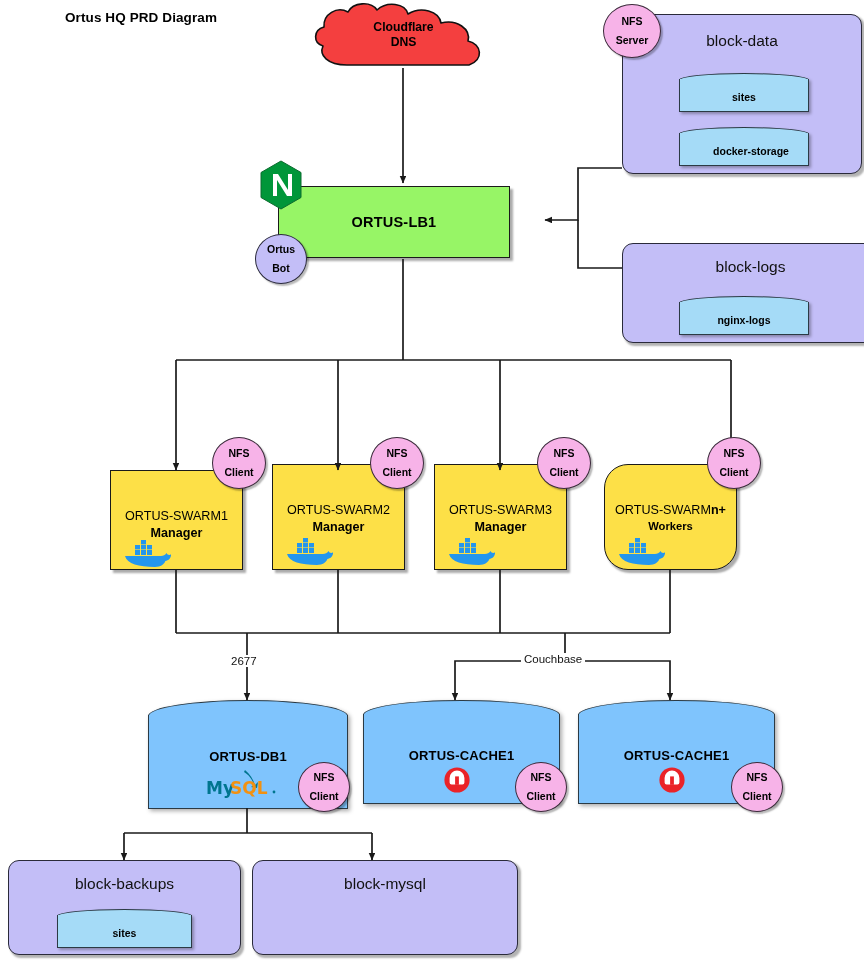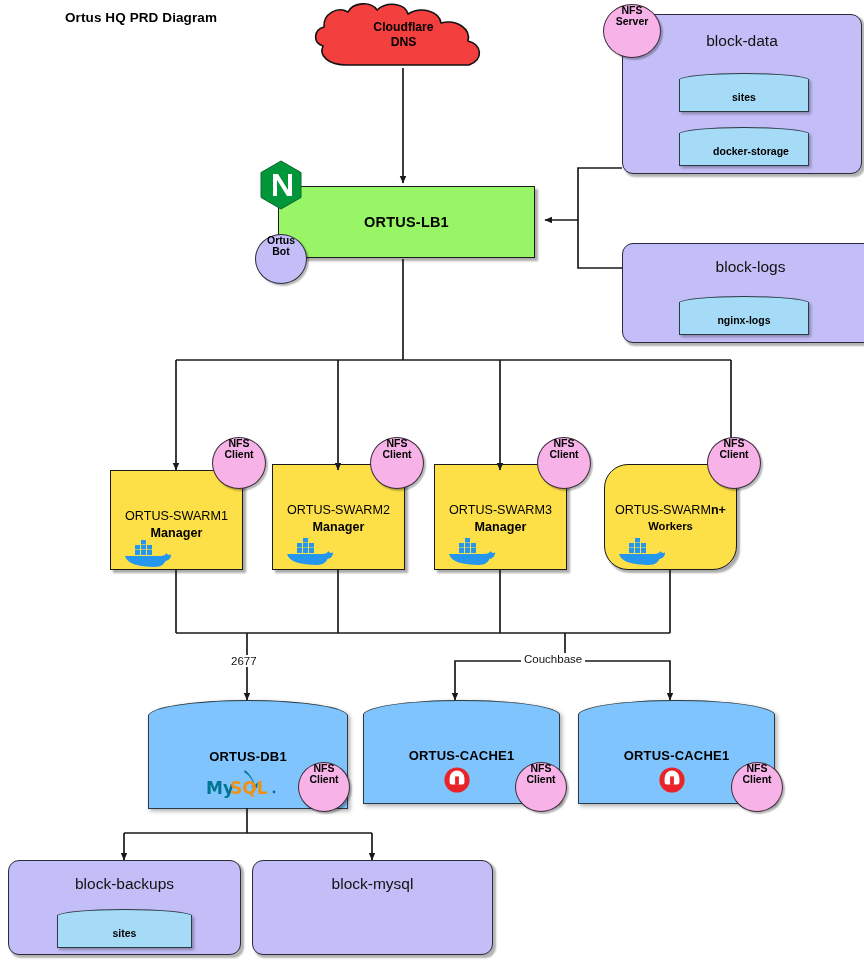--- a/index.html
+++ b/index.html
@@ -38,23 +38,23 @@
   .cyl .lbl{position:absolute;left:0;right:0;text-align:center;z-index:3;}
   .cyl.small{filter:drop-shadow(2px 2px 1.5px rgba(0,0,0,.30));}
   .cyl.small .body,.cyl.small .top{background:#A5DBF7;}
   .cyl.small .lbl{font-size:10.5px;font-weight:bold;}
   .cyl.big{filter:drop-shadow(2.5px 2.5px 2px rgba(0,0,0,.33));}
   .cyl.big .body,.cyl.big .top{background:#7FC4FD;}
   .cyl.big .lbl{font-size:13px;font-weight:bold;letter-spacing:.2px;}
 
   
   .badge{position:absolute;border-radius:50%;display:flex;flex-direction:column;
-         align-items:center;text-align:center;
+         align-items:center;justify-content:center;text-align:center;
          font-size:10.5px;font-weight:bold;line-height:1.08;z-index:6;
-         border:1.4px solid #3a2a3a;box-shadow:2px 2px 1.5px rgba(0,0,0,.28);}
+         border:1.4px solid #3a2a3a;box-shadow:2px 2px 1.5px rgba(0,0,0,.28);gap:7px;}
   .badge.pink{background:#F7B3E8;}
   .badge.purple{background:#C3BEF7;border-color:#2a2a3a;}
 
   
   #cloud{z-index:5;}
   #cloud .ctext{position:absolute;left:0;right:0;top:18px;text-align:center;
                 font-weight:bold;font-size:12.2px;line-height:1.22;color:#000;z-index:3;}
 
   
   .logo{position:absolute;z-index:7;}
@@ -147,21 +147,21 @@
 
   <div class="node group" style="left:622px;top:243px;width:257px;height:100px;">
     <div class="gtitle" style="top:14px;">block-logs</div>
     <div class="cyl small" style="left:56px;top:52px;width:130px;height:38px;">
       <div class="top" style="height:12px;"></div>
       <div class="body" style="top:6px;height:32px;"></div>
       <div class="lbl" style="top:18px;">nginx-logs</div>
     </div>
   </div>
 
-  <div class="node rect lb" style="left:278px;top:186px;width:257px;height:72px;">
+  <div class="node rect lb" style="left:278px;top:186px;width:232px;height:72px;">
     <span>ORTUS-LB1</span>
   </div>
   <div class="logo" style="left:259px;top:160px;">
     <svg width="44" height="50" viewBox="0 0 44 50">
       <path d="M22,1 L42,12.5 L42,37.5 L22,49 L2,37.5 L2,12.5 Z" fill="#009639" stroke="#0b6b2e" stroke-width="1"></path>
       <path d="M14,36 L14,14 L19,14 L29,30 L29,14 L33,14 L33,36 L28,36 L18,20 L18,36 Z" fill="#ffffff"></path>
     </svg>
   </div>
   <div class="badge purple" style="left:255px;top:234px;width:50px;height:48px;">
     <span>Ortus</span>
@@ -319,17 +319,17 @@
 
   <div class="node group" style="left:8px;top:860px;width:233px;height:95px;">
     <div class="gtitle" style="top:14px;">block-backups</div>
     <div class="cyl small" style="left:48px;top:48px;width:135px;height:38px;">
       <div class="top" style="height:12px;"></div>
       <div class="body" style="top:6px;height:32px;"></div>
       <div class="lbl" style="top:18px;">sites</div>
     </div>
   </div>
 
-  <div class="node group" style="left:252px;top:860px;width:241px;height:95px;text-decoration:underline;">
+  <div class="node group" style="left:252px;top:860px;width:266px;height:95px;text-decoration:underline;">
     <div class="gtitle" style="top:14px;">block-mysql</div>
   </div>
 
 </div>
 
 </body></html>

